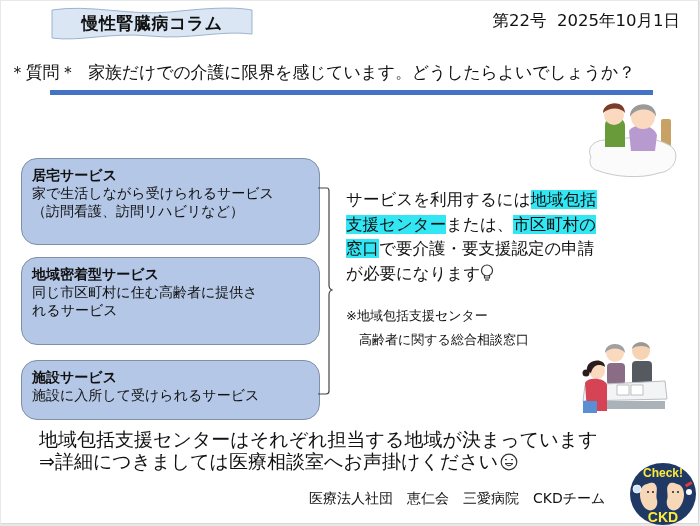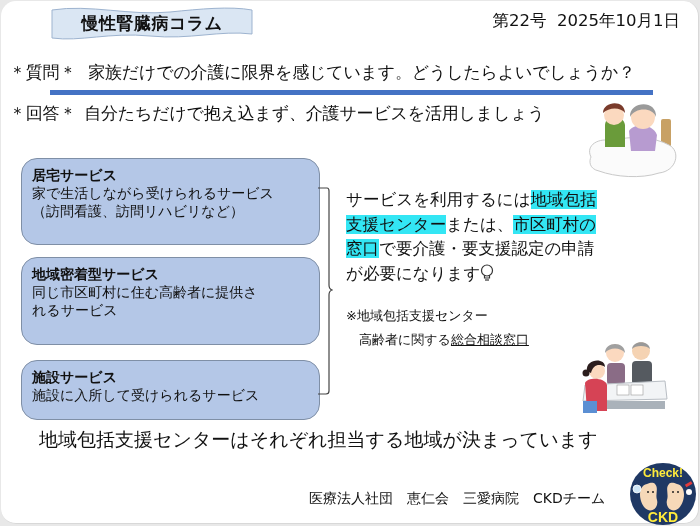--- a/index.html
+++ b/index.html
@@ -1,39 +1,39 @@
 <!DOCTYPE html>
 <html><head>
 <meta charset="utf-8">
 <style>
   html, body { margin:0; padding:0; }
   body {
     width:700px; height:526px; background:#e8e8e8; position:relative; overflow:hidden;
     font-family:"DejaVu Sans","Liberation Sans",sans-serif; color:#111;
   }
-  .slide { position:absolute; left:1px; top:1px; width:697px; height:522px; background:#fff; border-right:1px solid #d8d8d8; border-bottom:1px solid #d8d8d8;border-radius:15px; }
+  .slide { position:absolute; left:1px; top:1px; width:697px; height:522px; background:#fff; border-right:1px solid #d8d8d8; border-bottom:1px solid #d8d8d8; }
   .banner { position:absolute; left:49px; top:5px; width:204px; height:34px; }
   .banner svg { position:absolute; left:0; top:0; }
   .banner-text { position:absolute; left:0; top:0; width:204px; height:34px; line-height:34px; text-align:center; font-weight:bold; font-size:17px; letter-spacing:0.5px; color:#111; }
   .issue { position:absolute; right:18px; top:9px; font-size:16.5px; white-space:nowrap; }
   .q-line { position:absolute; left:8px; top:60px; font-size:17px; white-space:nowrap; letter-spacing:-0.2px; }
   .q-line .label { margin-right:12px; }
   .blue-rule { position:absolute; left:49px; top:89px; width:603px; height:5px; background:#4472c4; }
   .a-line { position:absolute; left:8px; top:101px; font-size:17px; white-space:nowrap; letter-spacing:-0.2px; }
   .a-line .label { margin-right:8px; }
   .svc-box {
     position:absolute; left:20px; width:299px; background:#b4c7e7; border:1px solid #7f8fa6; border-radius:16px;
     padding:7px 10px; box-sizing:border-box; font-size:14px; line-height:18px;
   }
   .svc-box .t { font-weight:bold; display:block; }
   .bracket { position:absolute; left:316px; top:186px; width:16px; height:208px; }
   .info { position:absolute; left:345px; top:187px; font-size:16.5px; line-height:24.5px; white-space:nowrap; }
   .hl { background:#33e6f4;text-align:right; }
   .note { position:absolute; left:345px; top:303px; font-size:13px; line-height:24px; white-space:nowrap; }
-  .note .u { text-decoration:underline; }
+  .note .u { }
   .bottom1 { position:absolute; left:38px; top:427px; font-size:19px; line-height:22px; white-space:nowrap; }
   .footer { position:absolute; left:308px; top:489px; font-size:14px; white-space:nowrap; word-spacing:6px; }
   .illus { position:absolute; }
   .badge { position:absolute; left:628px; top:461px; width:68px; height:64px; }
 </style>
 </head>
 <body>
 
 <div class="slide">
 
@@ -47,23 +47,20 @@
   <div class="issue">
     <span>第22号</span>&nbsp;&nbsp;<span>2025年10月1日</span>
   </div>
 
   <div class="q-line">
     <span class="label">＊質問＊</span><span>家族だけでの介護に限界を感じています。どうしたらよいでしょうか？</span>
   </div>
 
   <div class="blue-rule"></div>
 
-  <div class="a-line">
-    <span class="label">＊回答＊</span><span>自分たちだけで抱え込まず、介護サービスを活用しましょう</span>
-  </div>
 
   <svg class="illus" style="left:584px; top:96px;" width="100" height="82" viewBox="0 0 100 82">
     <rect x="76" y="22" width="10" height="38" fill="#c8a165" rx="2"></rect>
     <path d="M6,60 C0,48 14,40 28,44 C44,38 70,40 84,48 C96,54 92,74 74,76 C56,82 30,80 14,74 C4,72 4,64 6,60 Z" fill="#fbfbfb" stroke="#c9c9c9" stroke-width="1"></path>
     <path d="M20,28 C20,18 38,16 40,28 L40,50 L20,50 Z" fill="#6a9b3a"></path>
     <circle cx="29" cy="18" r="10" fill="#fbd9bf"></circle>
     <path d="M18,16 C18,4 40,2 40,16 C36,10 24,10 18,16 Z" fill="#7a3b2b"></path>
     <path d="M44,34 C48,26 68,26 72,38 L70,54 L46,54 Z" fill="#b79bd0"></path>
     <circle cx="58" cy="20" r="12" fill="#fbd9bf"></circle>
     <path d="M45,20 C44,4 72,2 71,20 C68,10 50,10 45,20 Z" fill="#9a9a9a"></path>
@@ -119,20 +116,26 @@
     <rect x="50" y="44" width="12" height="10" fill="#fff" stroke="#999" stroke-width="0.6"></rect>
     <circle cx="16" cy="30" r="8" fill="#fbd9bf"></circle>
     <path d="M6,30 C4,18 24,16 24,26 C18,22 12,24 10,32 Z" fill="#2b1d1d"></path>
     <circle cx="5" cy="32" r="3.5" fill="#2b1d1d"></circle>
     <path d="M4,42 C6,36 24,36 26,44 L26,70 L6,70 Z" fill="#d64355"></path>
     <rect x="2" y="60" width="14" height="12" fill="#5b8fd3"></rect>
   </svg>
 
   <div class="bottom1">
     <div>地域包括支援センターはそれぞれ担当する地域が決まっています</div>
+    <div><span>⇒詳細につきましては医療相談室へお声掛けください</span><svg width="18" height="18" viewBox="0 0 18 18" style="vertical-align:-3px; margin-left:2px;">
+          <circle cx="9" cy="9" r="7.8" fill="none" stroke="#333" stroke-width="1.2"></circle>
+          <path d="M5,7 Q6,5.5 7,7" fill="none" stroke="#333" stroke-width="1"></path>
+          <path d="M11,7 Q12,5.5 13,7" fill="none" stroke="#333" stroke-width="1"></path>
+          <path d="M5,10.5 Q9,15 13,10.5 Z" fill="none" stroke="#333" stroke-width="1"></path>
+        </svg></div>
   </div>
 
   <div class="footer">医療法人社団　恵仁会　三愛病院　CKDチーム</div>
 
   <svg class="badge" viewBox="0 0 68 64">
     <ellipse cx="34" cy="32" rx="33" ry="31" fill="#1f3864"></ellipse>
     <path d="M18,22 C8,24 10,40 16,46 C22,52 30,46 28,38 C26,32 30,26 26,22 C24,20 21,21 18,22 Z" fill="#f6d8b8"></path>
     <path d="M48,22 C58,24 56,40 50,46 C44,52 36,46 38,38 C40,32 36,26 40,22 C42,20 45,21 48,22 Z" fill="#f6d8b8"></path>
     <circle cx="19" cy="30" r="1" fill="#222"></circle>
       <circle cx="24" cy="30" r="1" fill="#222"></circle>

